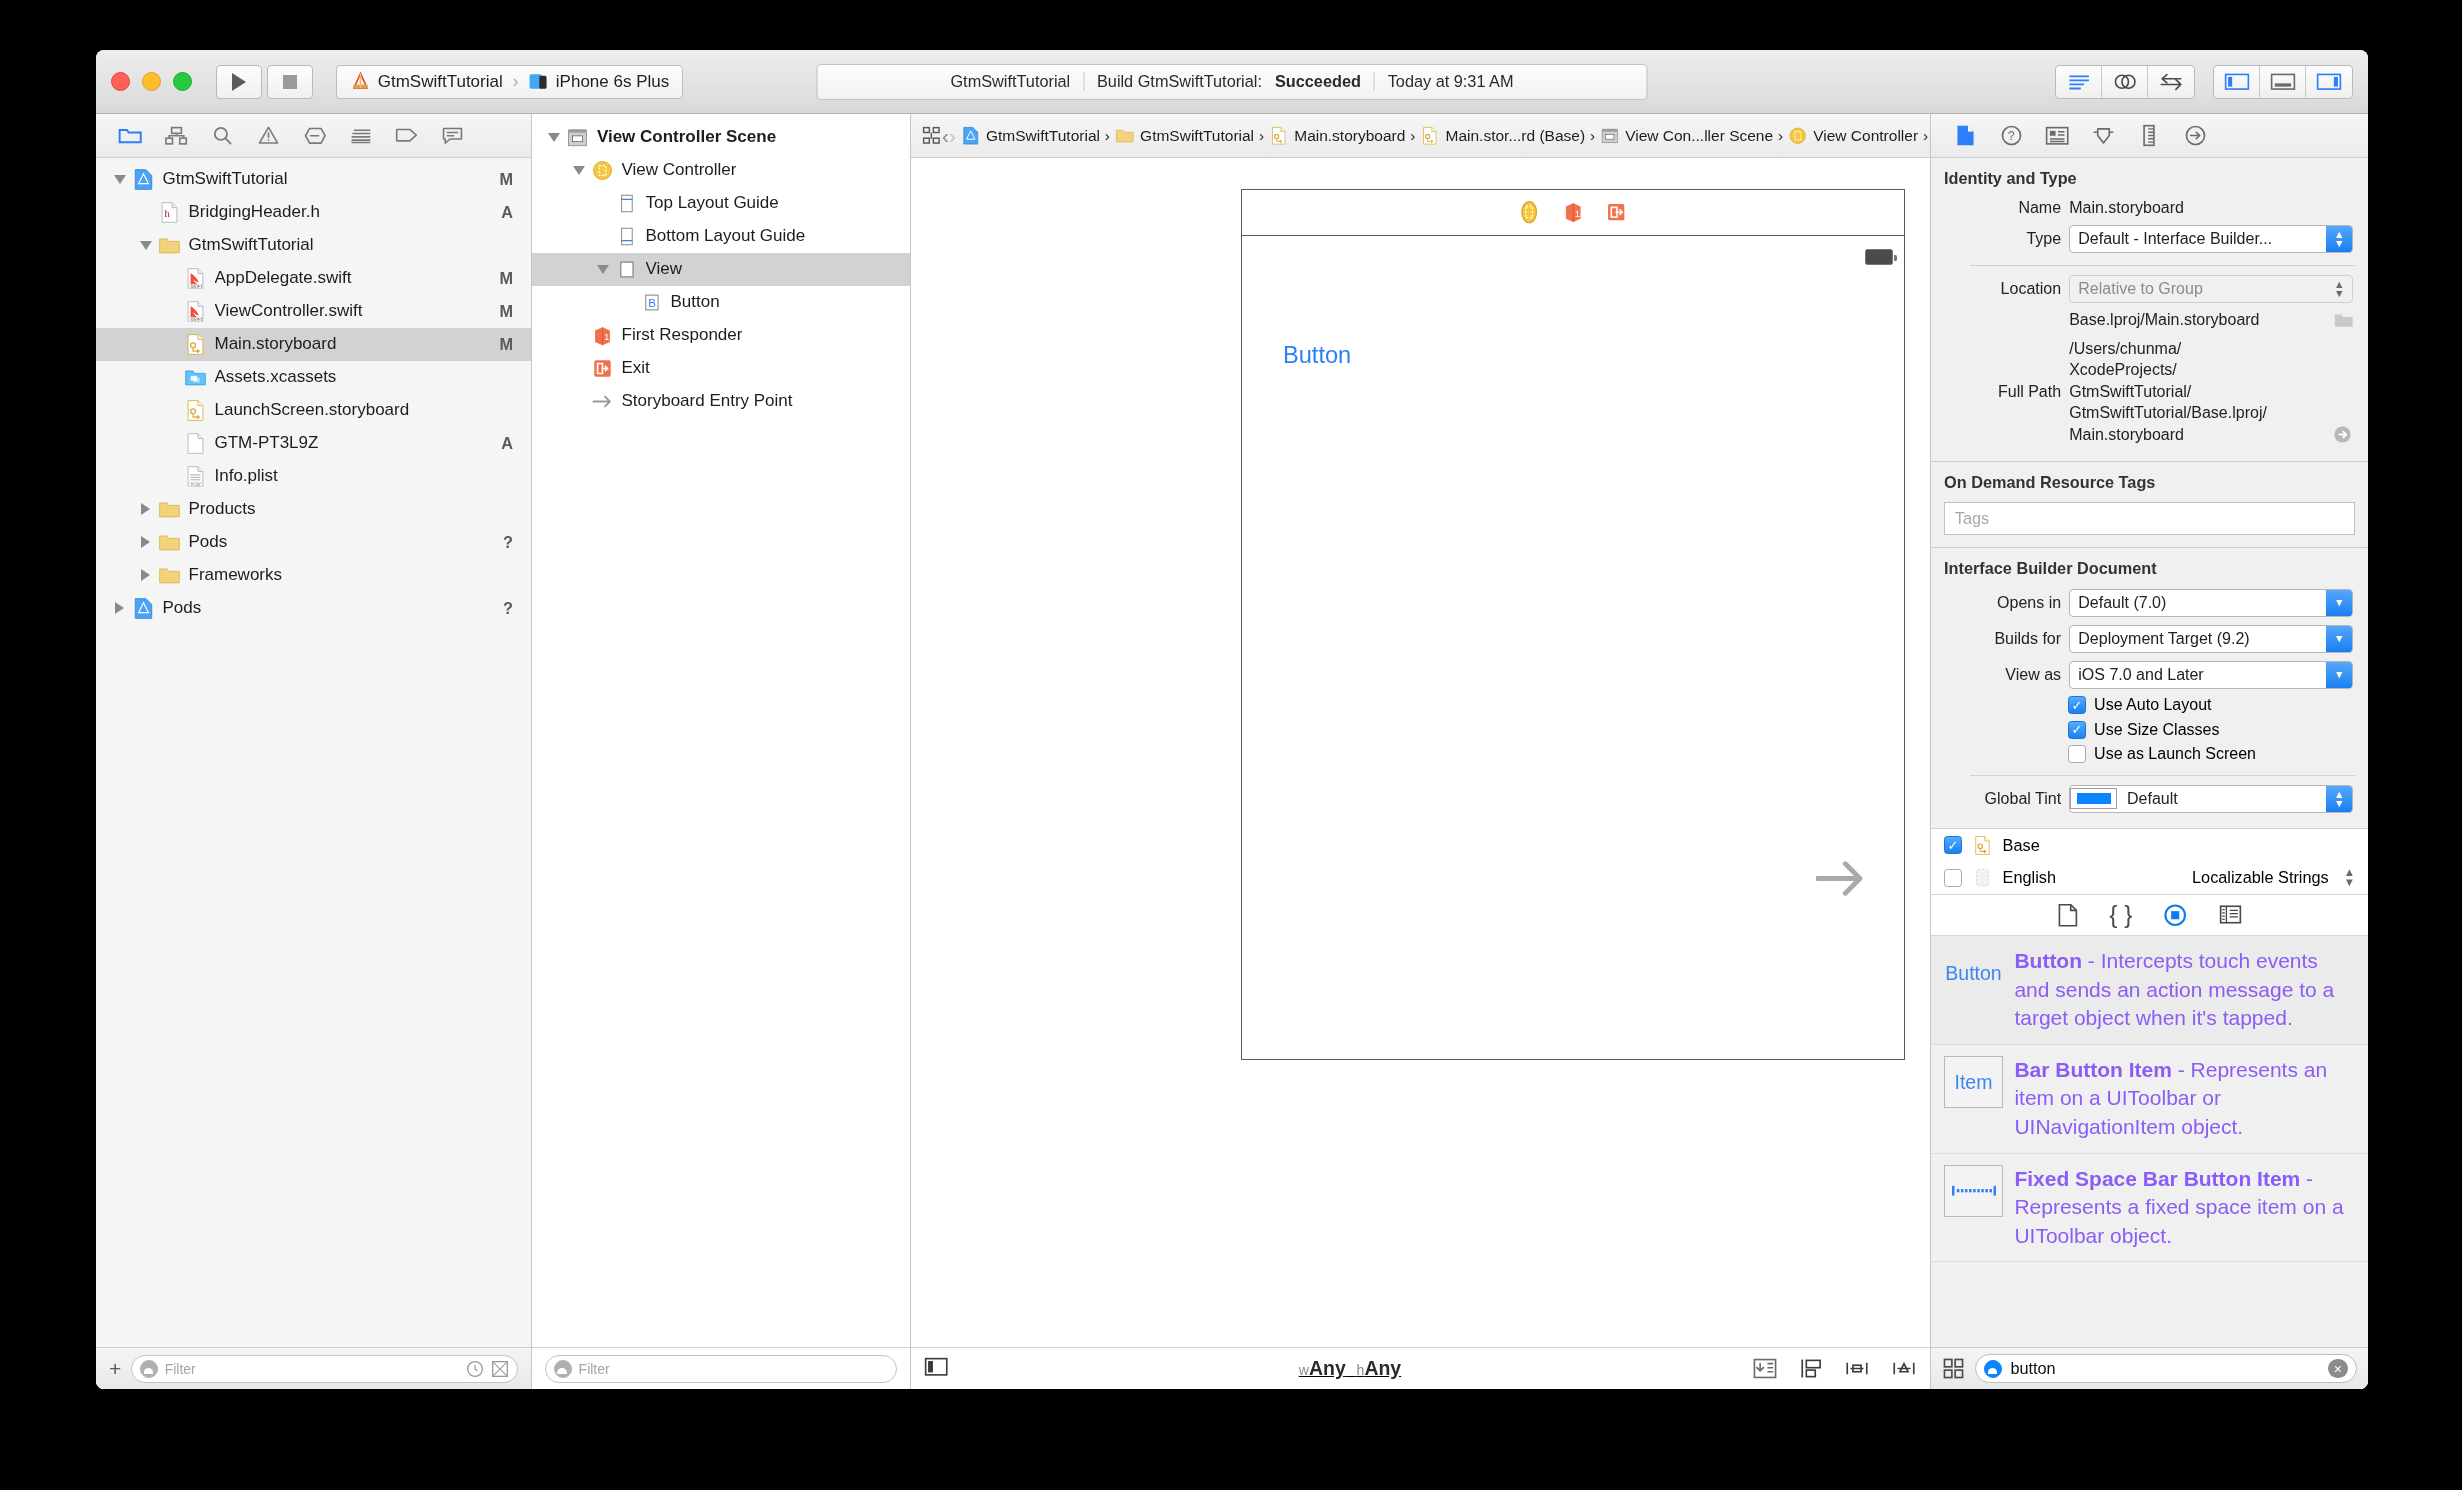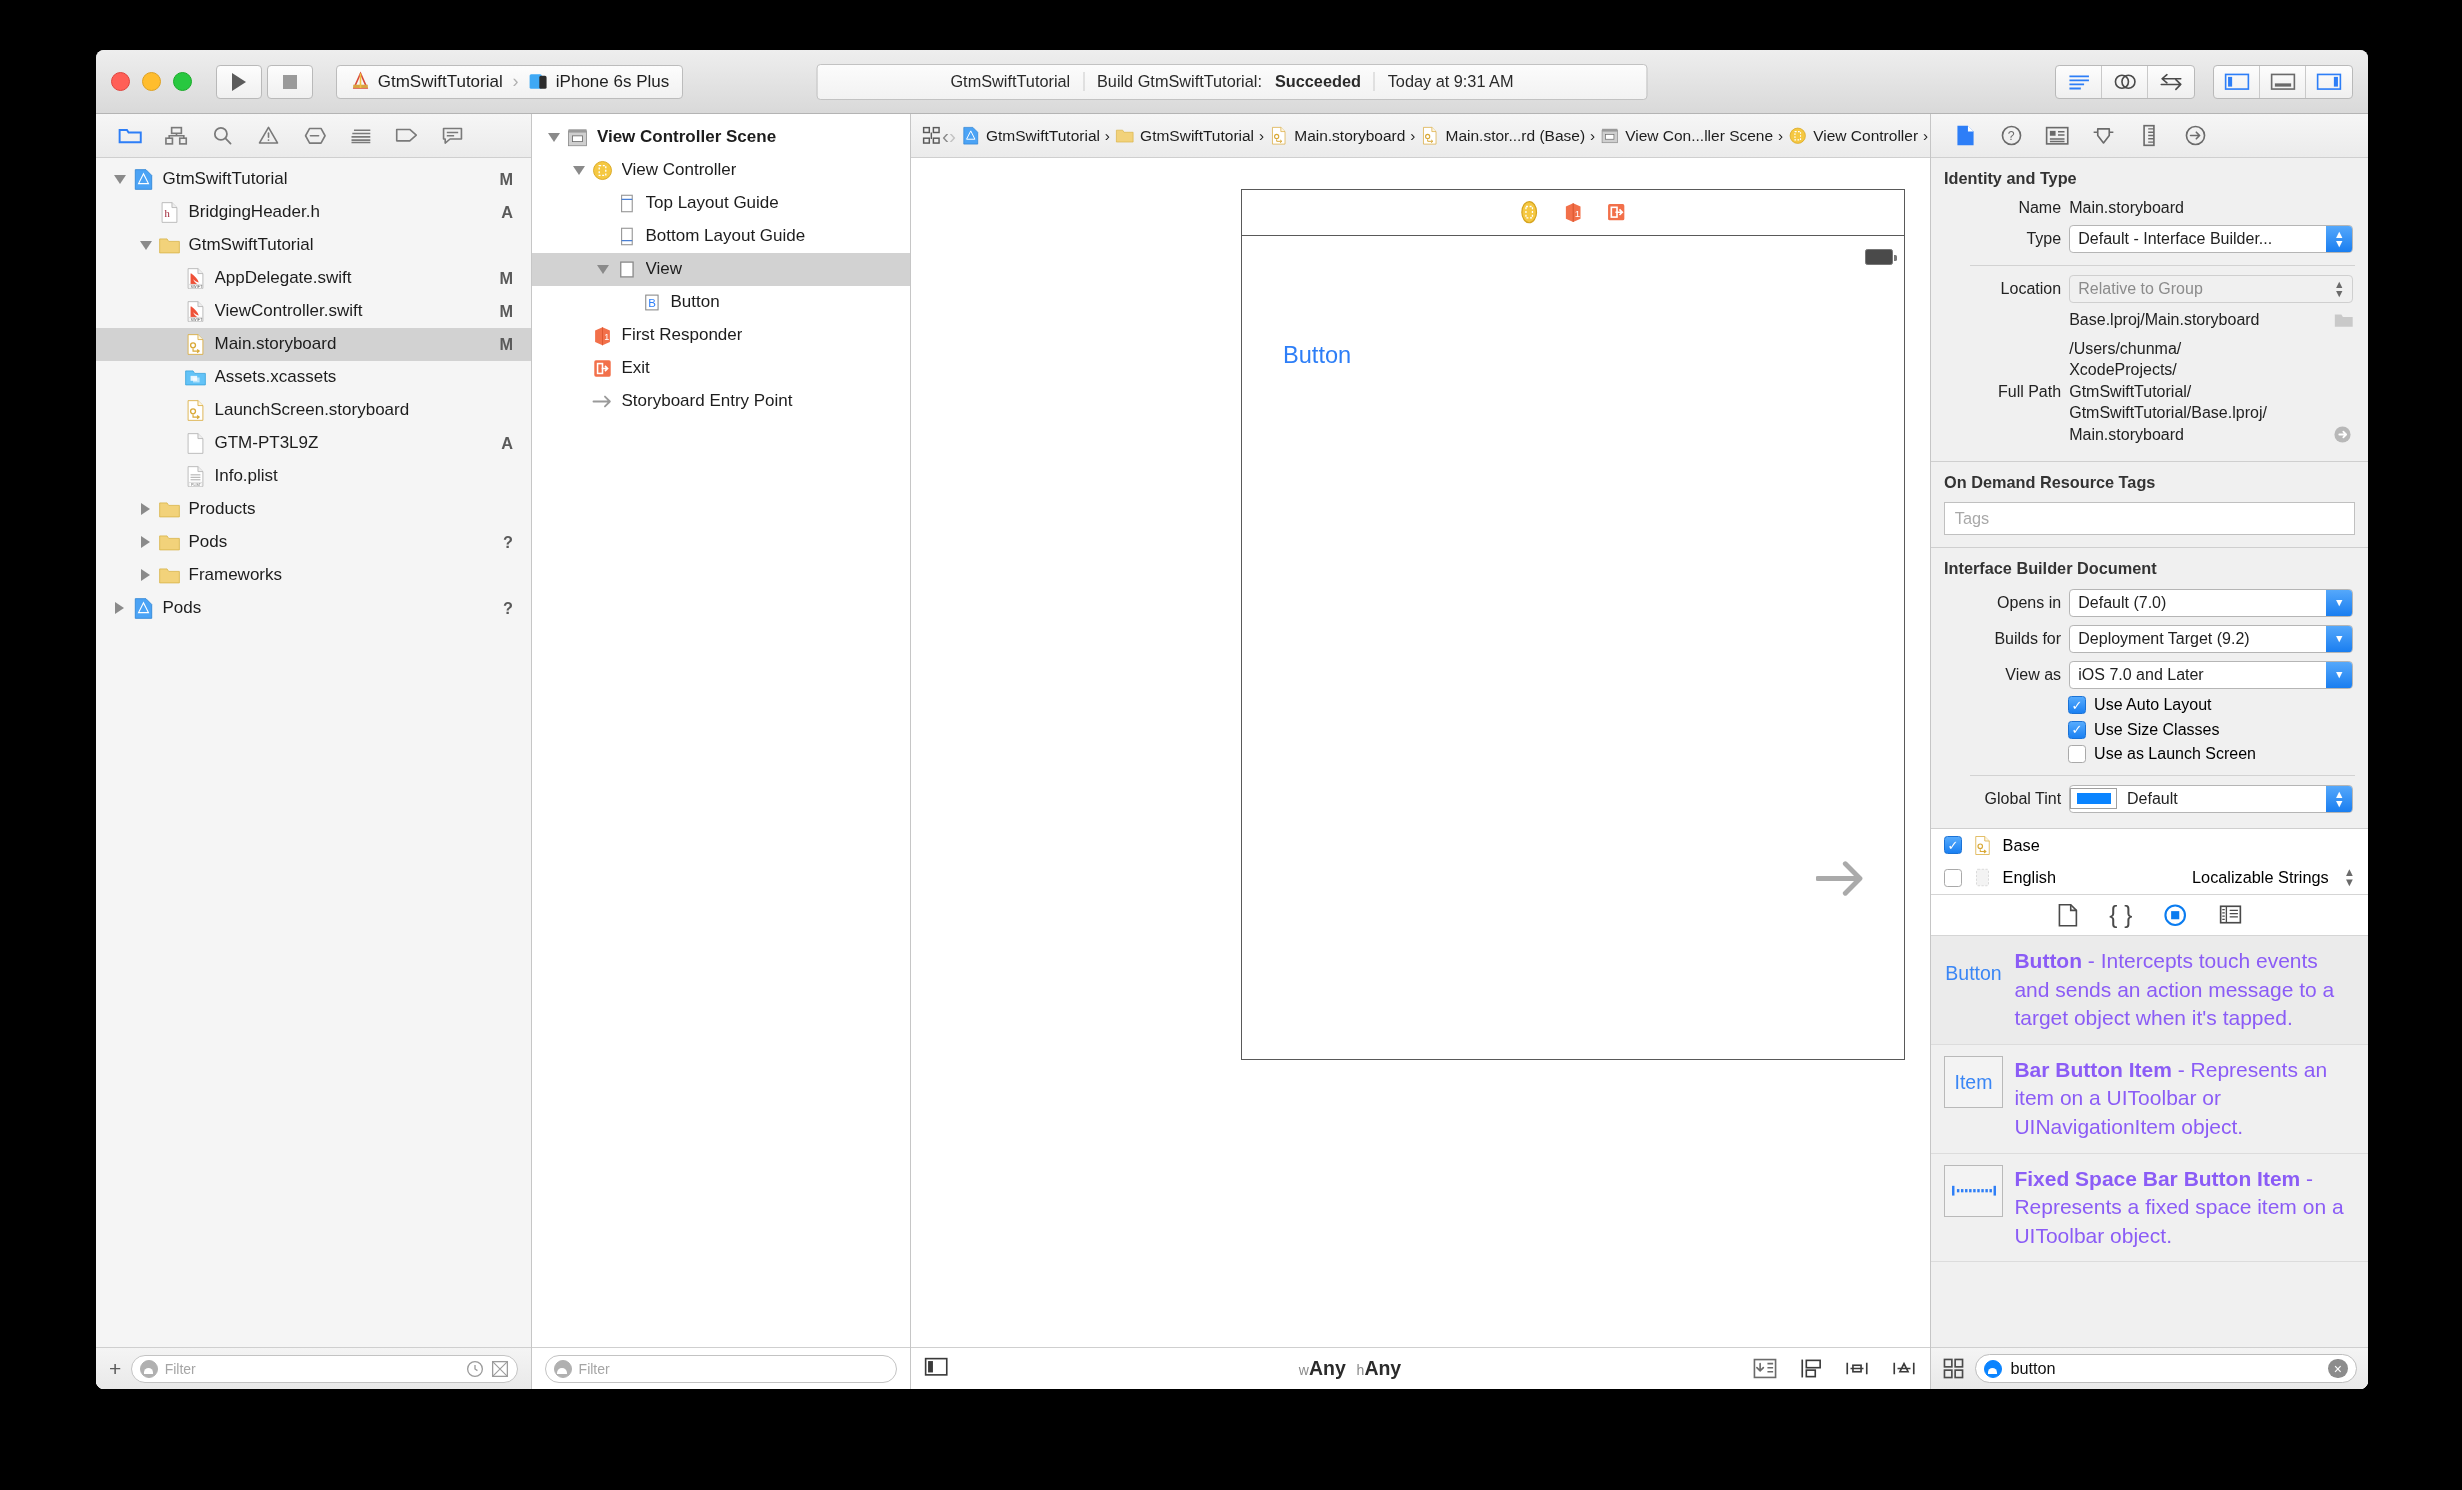--- a/index.html
+++ b/index.html
@@ -114,21 +114,21 @@
            background:#fff; border:0.8px solid #595959; }
   .scenebar { height:46px; border-bottom:0.8px solid #595959; display:flex;
               align-items:center; justify-content:center; gap:19px; }
   .device { position:relative; height: calc(100% - 46px); }
   .battery { position:absolute; right:11.4px; top:13px; width:28px;height:16.3px;
              border:1.6px solid #777; border-radius:2.4px; background:#4a4a4a; }
   .battery:after { content:''; position:absolute; right:-4.9px; top:4.9px; width:2.4px;height:6.5px;background:#777;border-radius:0 1.6px 1.6px 0;}
   .uibutton { position:absolute; left:41px; top:106px; color:#2d7ef7; font-size:23.6px; }
   .arrowin { position:absolute; left:905px; top:696px; color:#aaa; }
   .canvasfooter { height: 42px; flex:0 0 42px; background:#fff; border-top:0.8px solid #cfcfcf;
-                  display:flex; align-items:center; padding:0 13px; gap:14.7px; }
+                  display:flex; align-items:center; padding:0 13px; gap:14.7px;text-decoration:underline; }
   .sizecls { margin:0 auto; font-size:19.5px; color:#2b2b2b; }
   .sizecls small { font-size:14px; color:#8a8a8a; }
 
   
   .inspector { width: 438px; flex:0 0 438px; display:flex; flex-direction:column;
                background:#f0f0f0; border-left:0.8px solid #c6c6c6; }
   .insp-scroll { flex:1; overflow:hidden; }
   .sect-title { font-size:16.3px; font-weight:bold; color:#333; padding: 11.4px 13px 6.5px 13px; }
   .sect { border-bottom:0.8px solid #cfcfcf; padding-bottom: 11.4px; }
   .frow { display:flex; align-items:center; padding: 4.1px 14.7px 4.1px 8.1px; gap:8.1px; font-size:16px; color:#222; }

